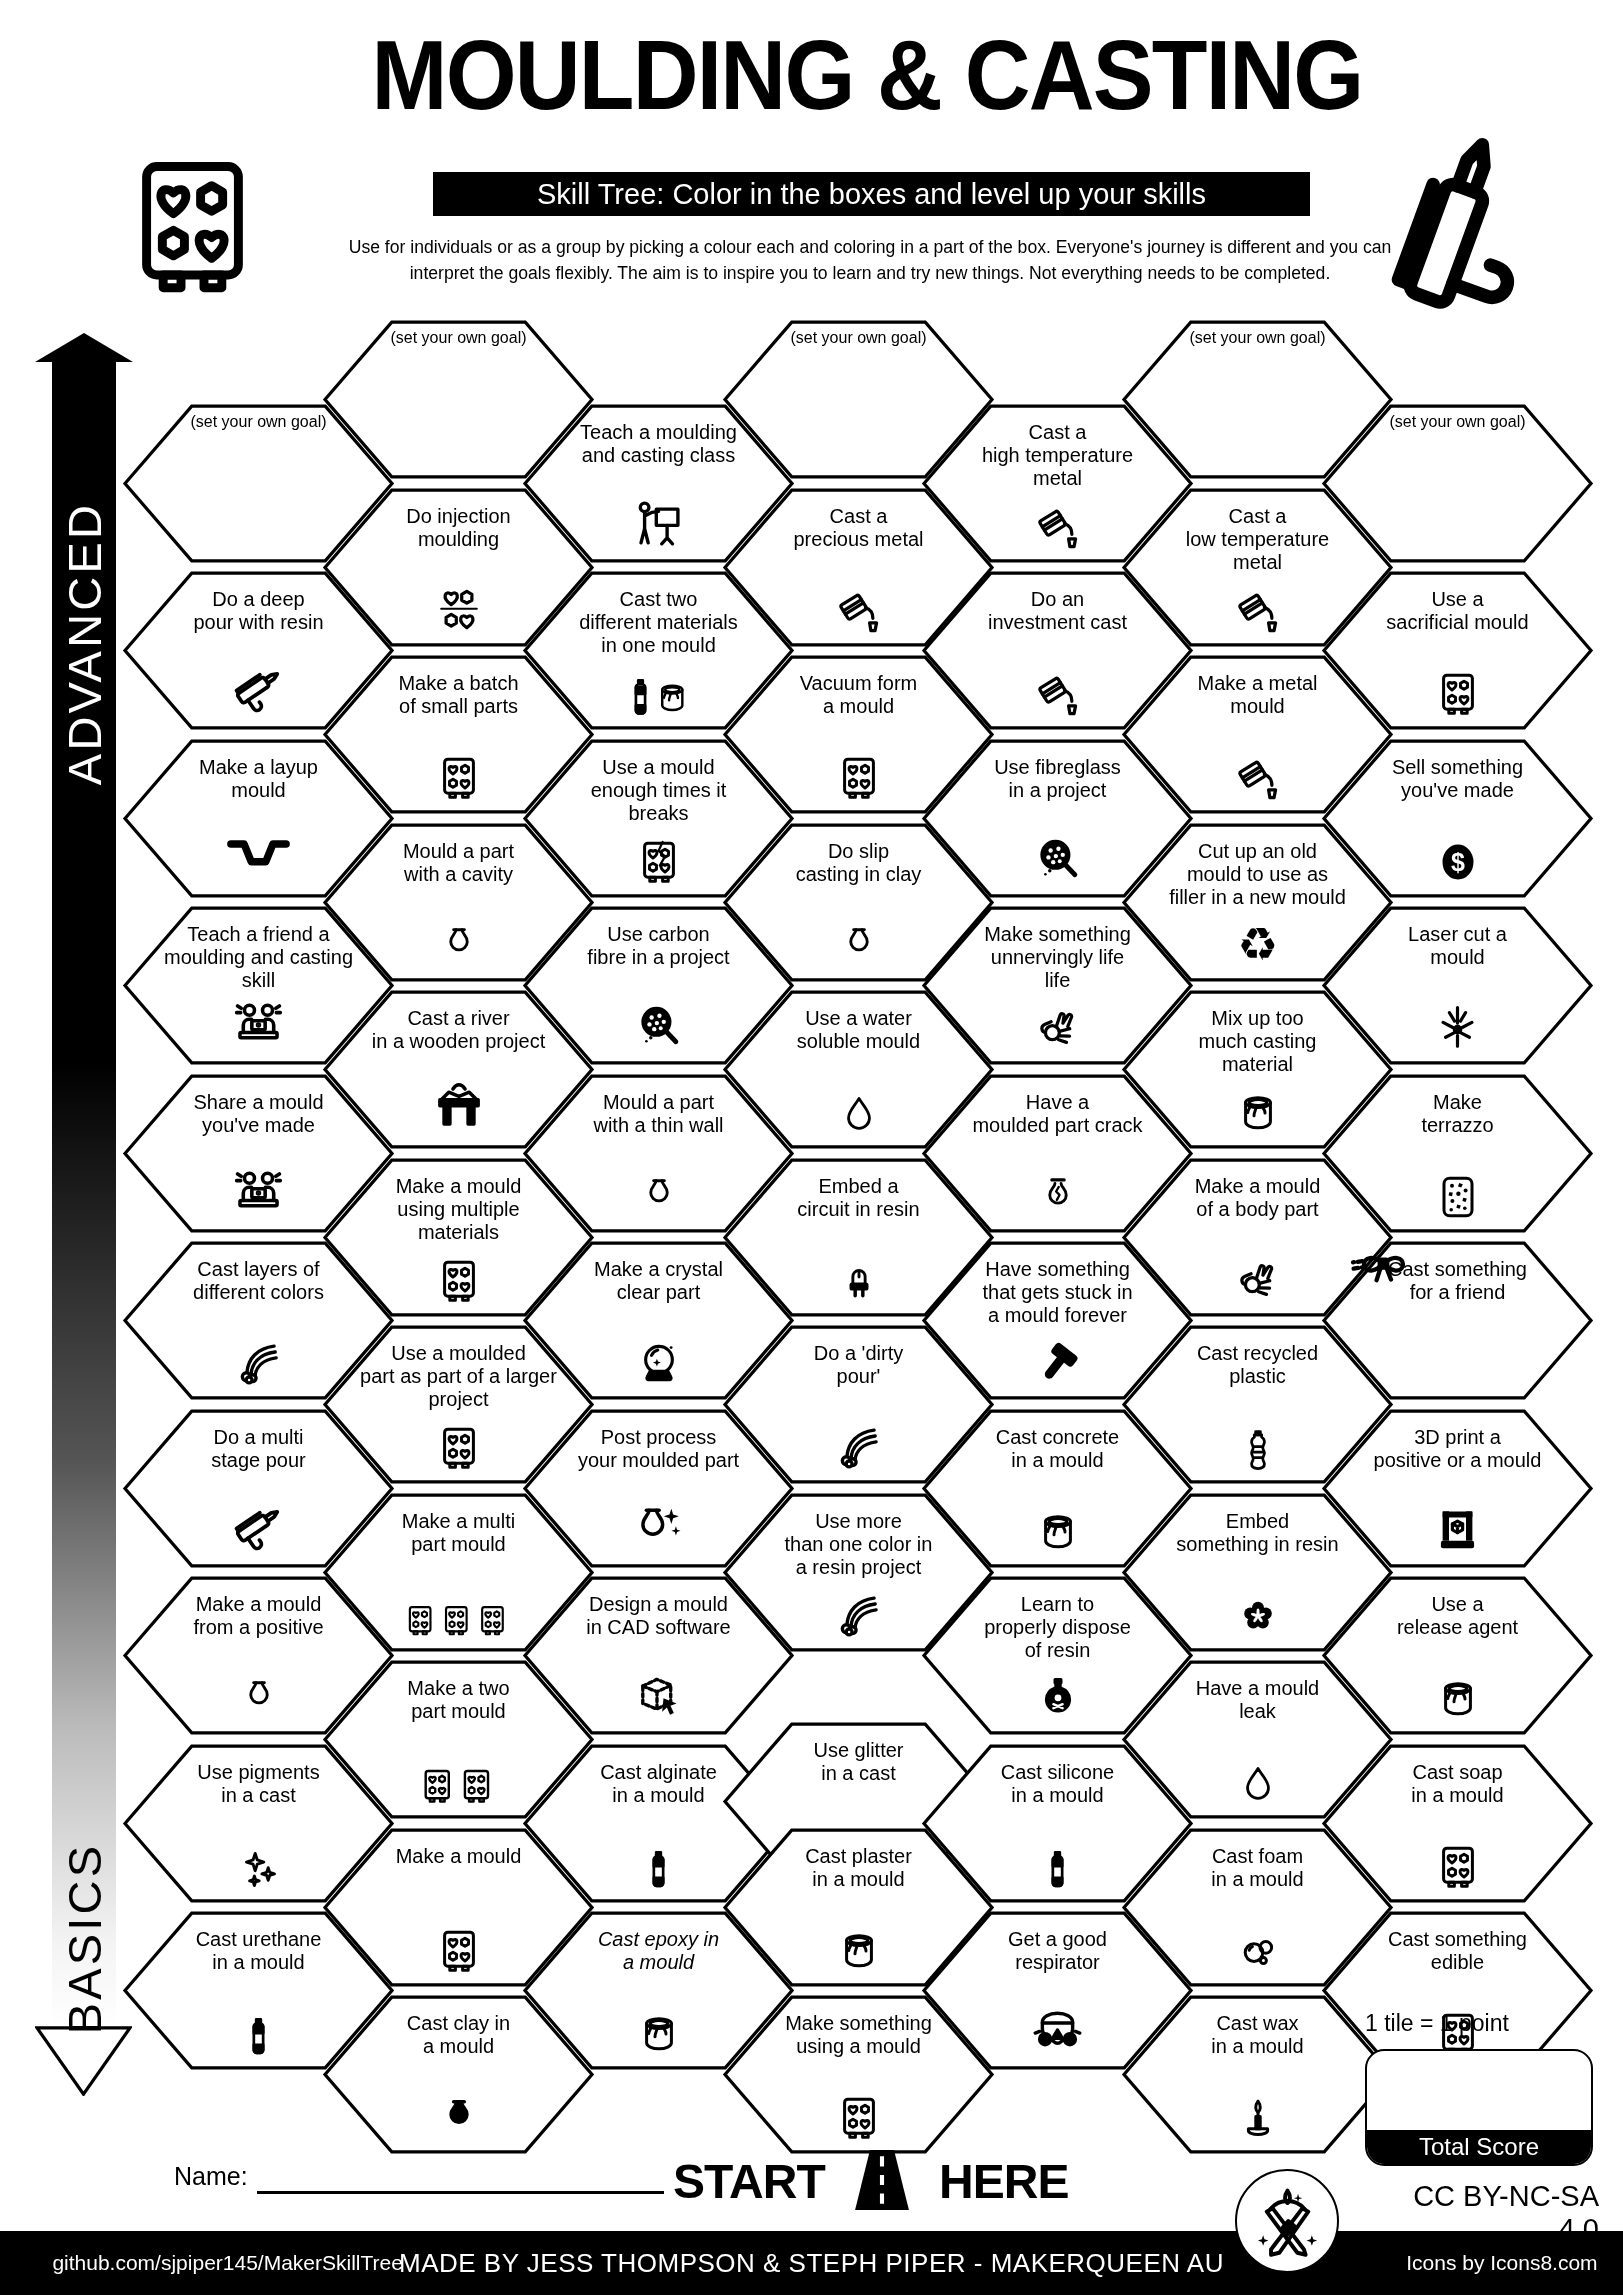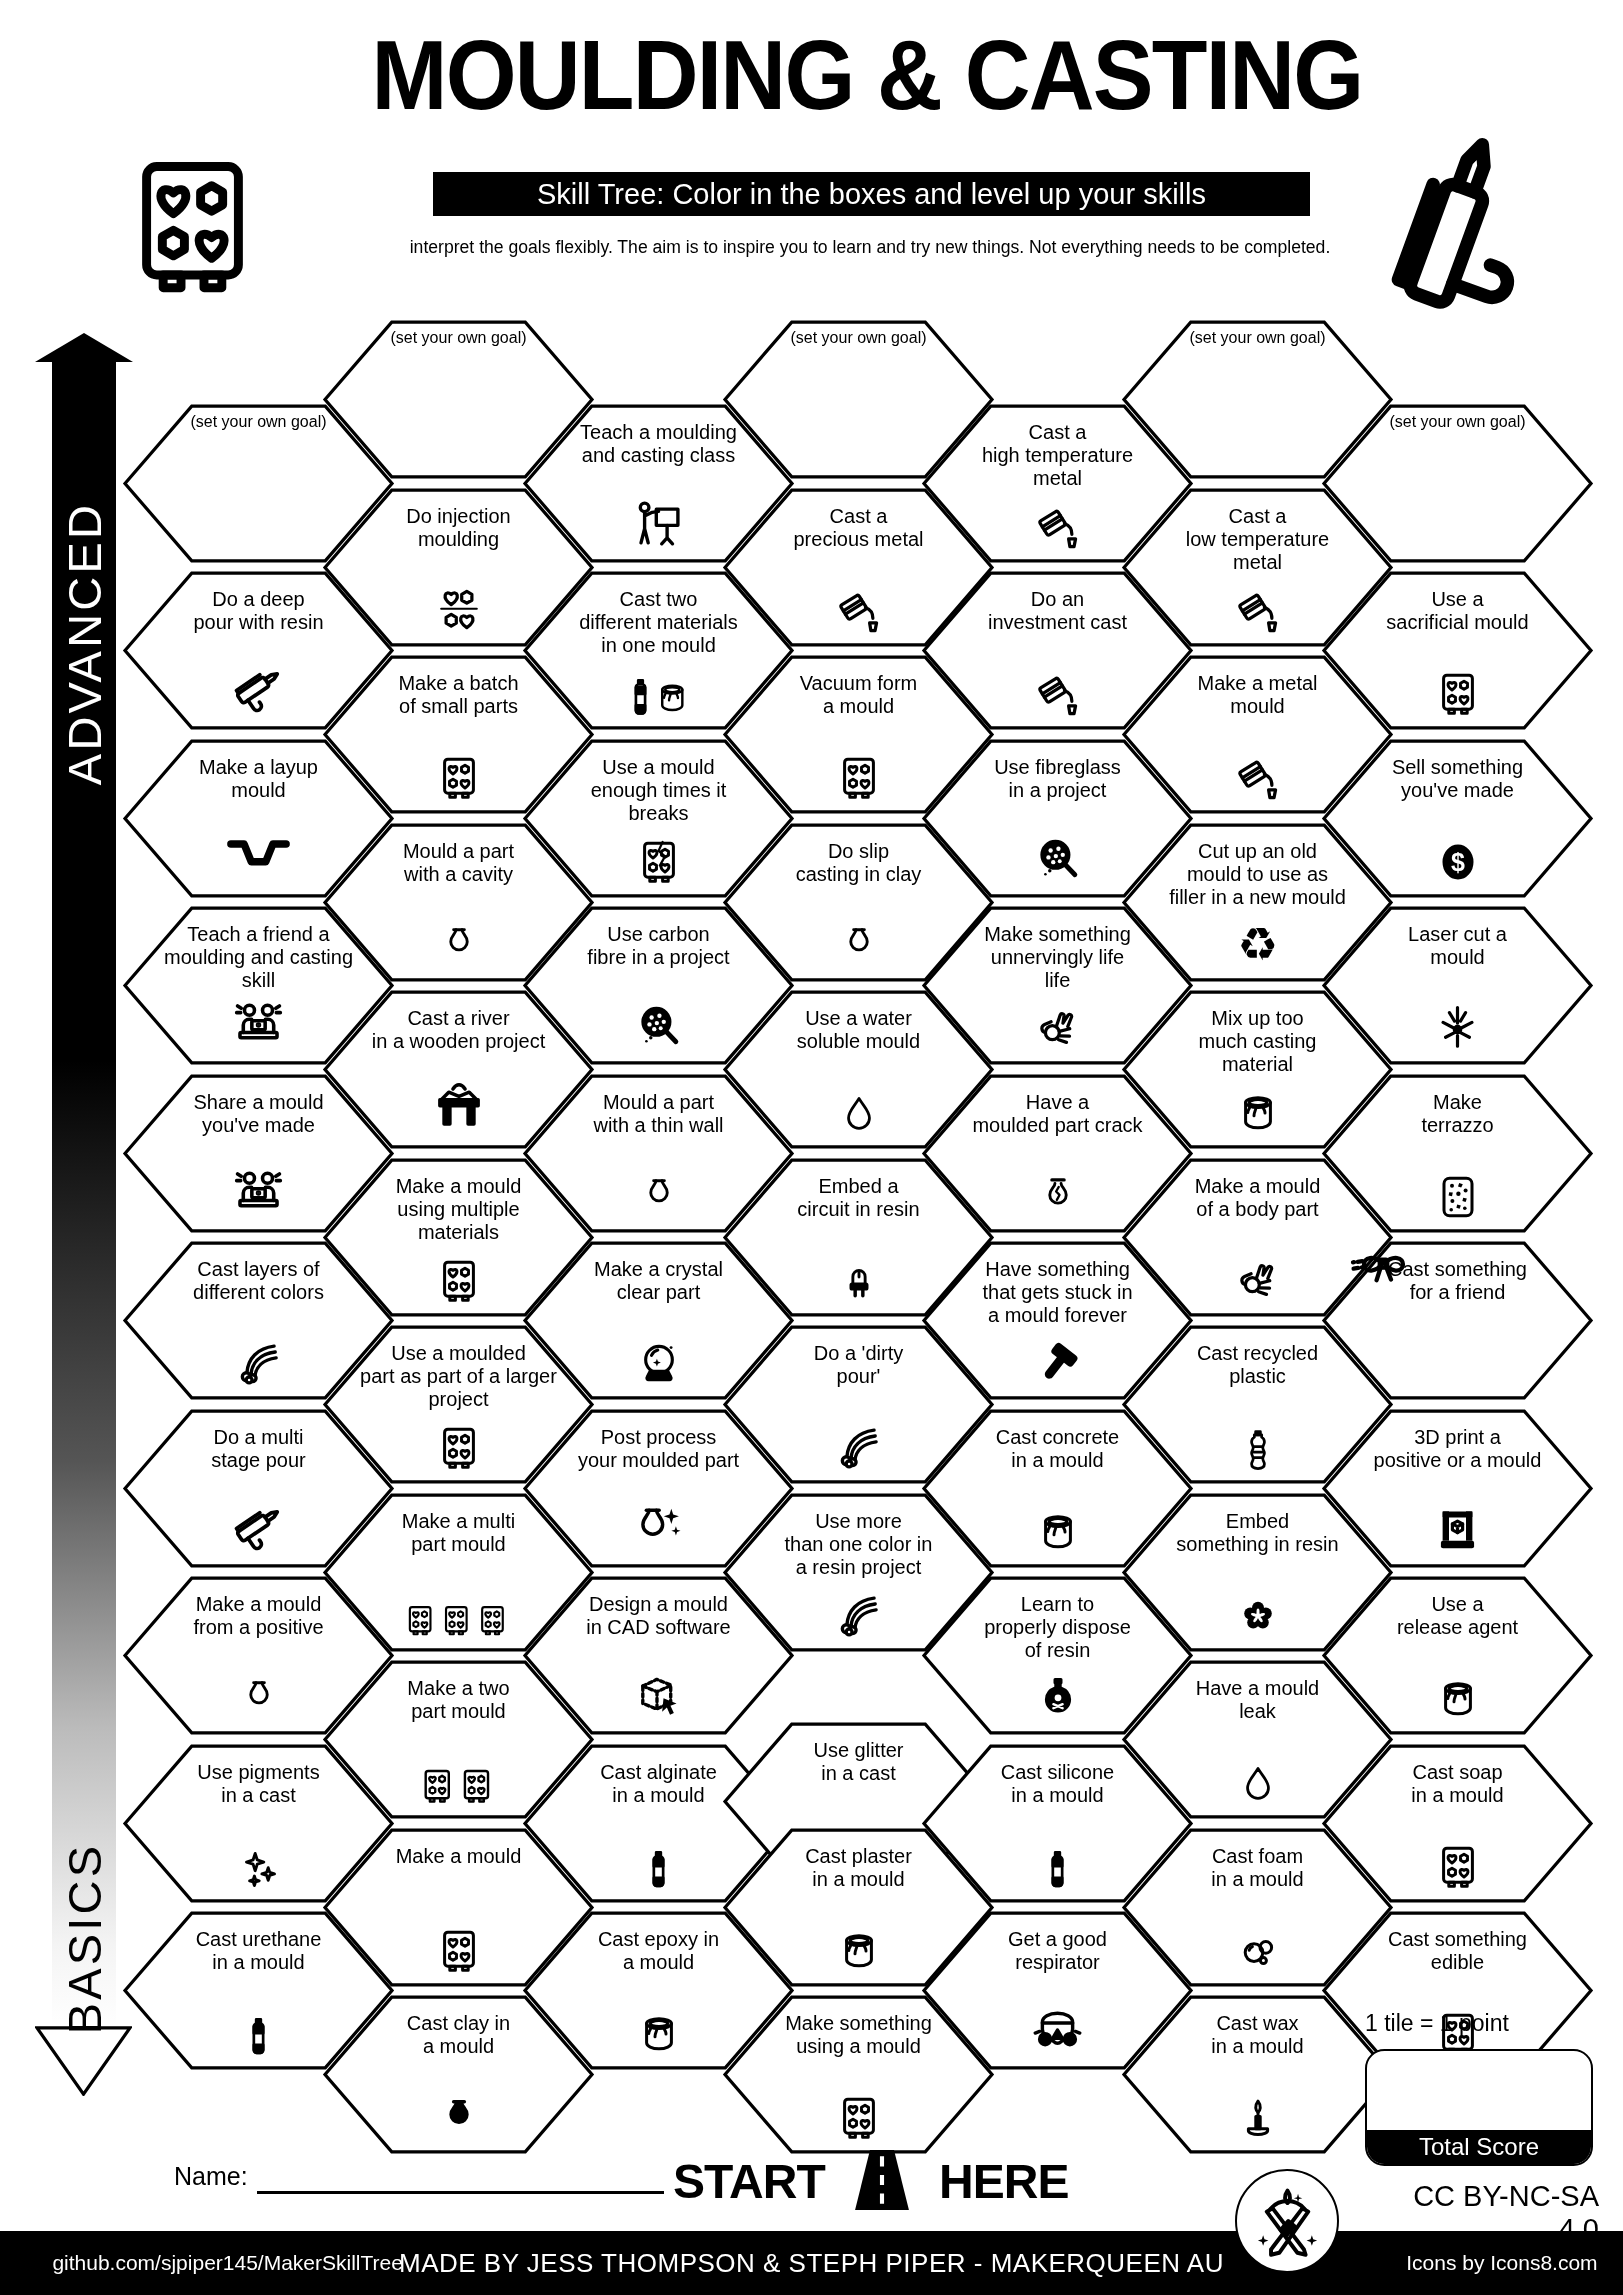--- a/index.html
+++ b/index.html
@@ -57,20 +57,21 @@
   .footer-right{position:absolute;right:25.4px;font-size:21px;}
 </style>
 </head>
 <body>
 
 <div class="title">MOULDING &amp; CASTING</div>
 <div class="subtitle-bar">
   <span>Skill Tree:  Color in the boxes and level up your skills</span>
 </div>
 <div class="intro">
+  <div>Use for individuals or as a group by picking a colour each and coloring in a part of the box.  Everyone's journey is different and you can</div>
   <div>interpret the goals flexibly.  The aim is to inspire you to learn and try new things. Not everything needs to be completed.</div>
 </div>
 
 <div class="corner-icon" style="left:116px;top:150px;" id="corner-tray"><svg width="153" stroke="#000" stroke-width="1.4" fill="none" stroke-linecap="round" stroke-linejoin="round" viewBox="0 0 24 24">
       <rect x="4.8" y="2.6" width="14.4" height="17" rx="1.6"></rect>
 <rect x="7.4" y="19.6" width="2.8" height="2"></rect>
       <rect x="13.8" y="19.6" width="2.8" height="2"></rect>
 <path d="M 9 9.975 C 5.75 7.725 7.125 5.1 9 6.725 C 10.875 5.1 12.25 7.725 9 9.975 Z"></path>
       <polygon points="15.00,5.60 13.27,6.60 13.27,8.60 15.00,9.60 16.73,8.60 16.73,6.60"></polygon>
 <polygon points="9.00,12.60 7.27,13.60 7.27,15.60 9.00,16.60 10.73,15.60 10.73,13.60"></polygon>
@@ -597,21 +598,21 @@
 in a mould</div>
       <span class="icon">
         <svg width="43" stroke="#000" stroke-width="1.5" fill="none" stroke-linecap="round" stroke-linejoin="round" viewBox="0 0 24 24">
           <rect x="10.7" y="2.4" width="2.6" height="1.9" fill="#000"></rect>
 <rect x="9.4" y="4.8" width="5.2" height="16.4" rx="1.6"></rect>
 <path d="M9.4 6.4h5.2v3.8H9.4Z" fill="#000"></path>
 <path d="M9.4 16.6h5.2v3a1.6 1.6 0 0 1-1.6 1.6h-2a1.6 1.6 0 0 1-1.6-1.6Z" fill="#000"></path>
         </svg>
       </span>
     </div>
-    <div class="hex" style="left: 525px; top: 1913px;">
+    <div class="hex" style="left: 525px; top: 1913px; font-style: italic;">
       <svg class="hexbg" width="267" height="155" viewBox="0 0 576 334">
      <polygon points="0,167 144,0 432,0 576,167 432,334 144,334" fill="#fff" stroke="#000" stroke-width="7"></polygon>
       </svg>
       <div class="label">Cast epoxy in
 a mould</div>
       <span class="icon">
         <svg width="48" stroke="#000" stroke-width="1.5" fill="none" stroke-linecap="round" stroke-linejoin="round" viewBox="0 0 24 24">
           <ellipse cx="12" cy="6.8" rx="6.2" ry="2.4"></ellipse>
           <ellipse cx="12" cy="6.8" rx="4.4" ry="1.5"></ellipse>
 <path d="M5.8 6.8v9.6c0 1.7 2.8 3 6.2 3s6.2-1.3 6.2-3V6.8"></path>

